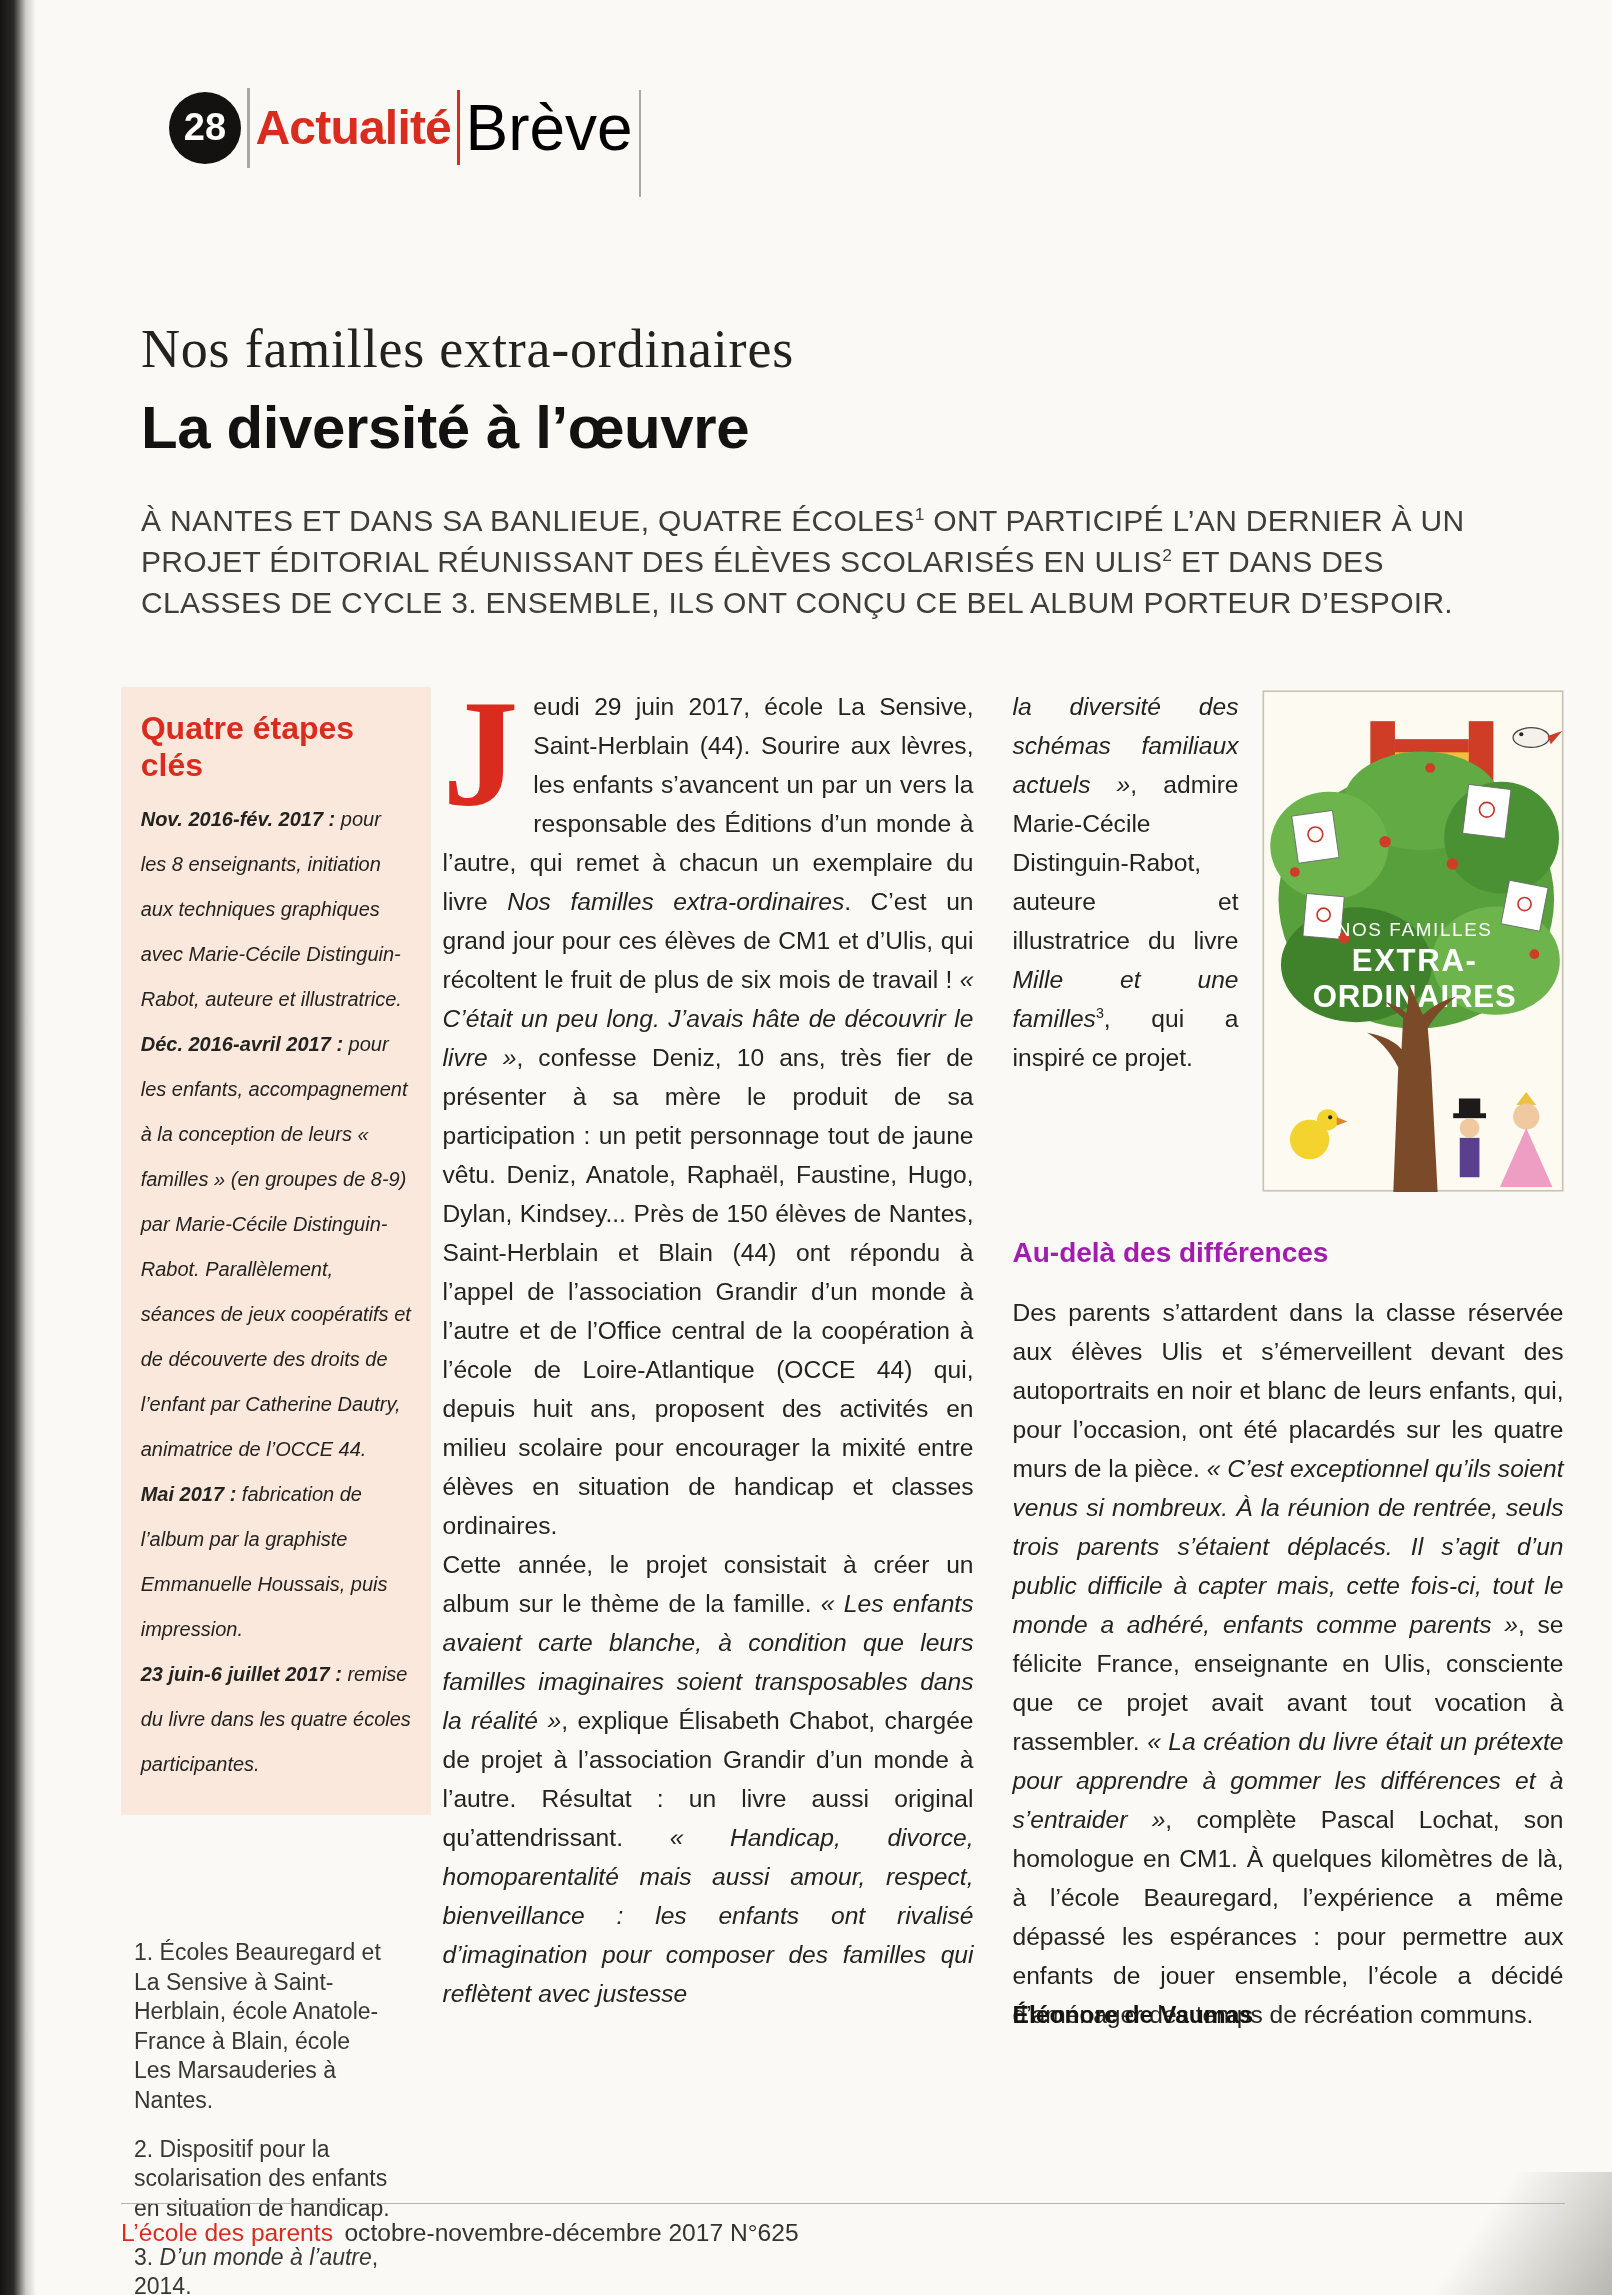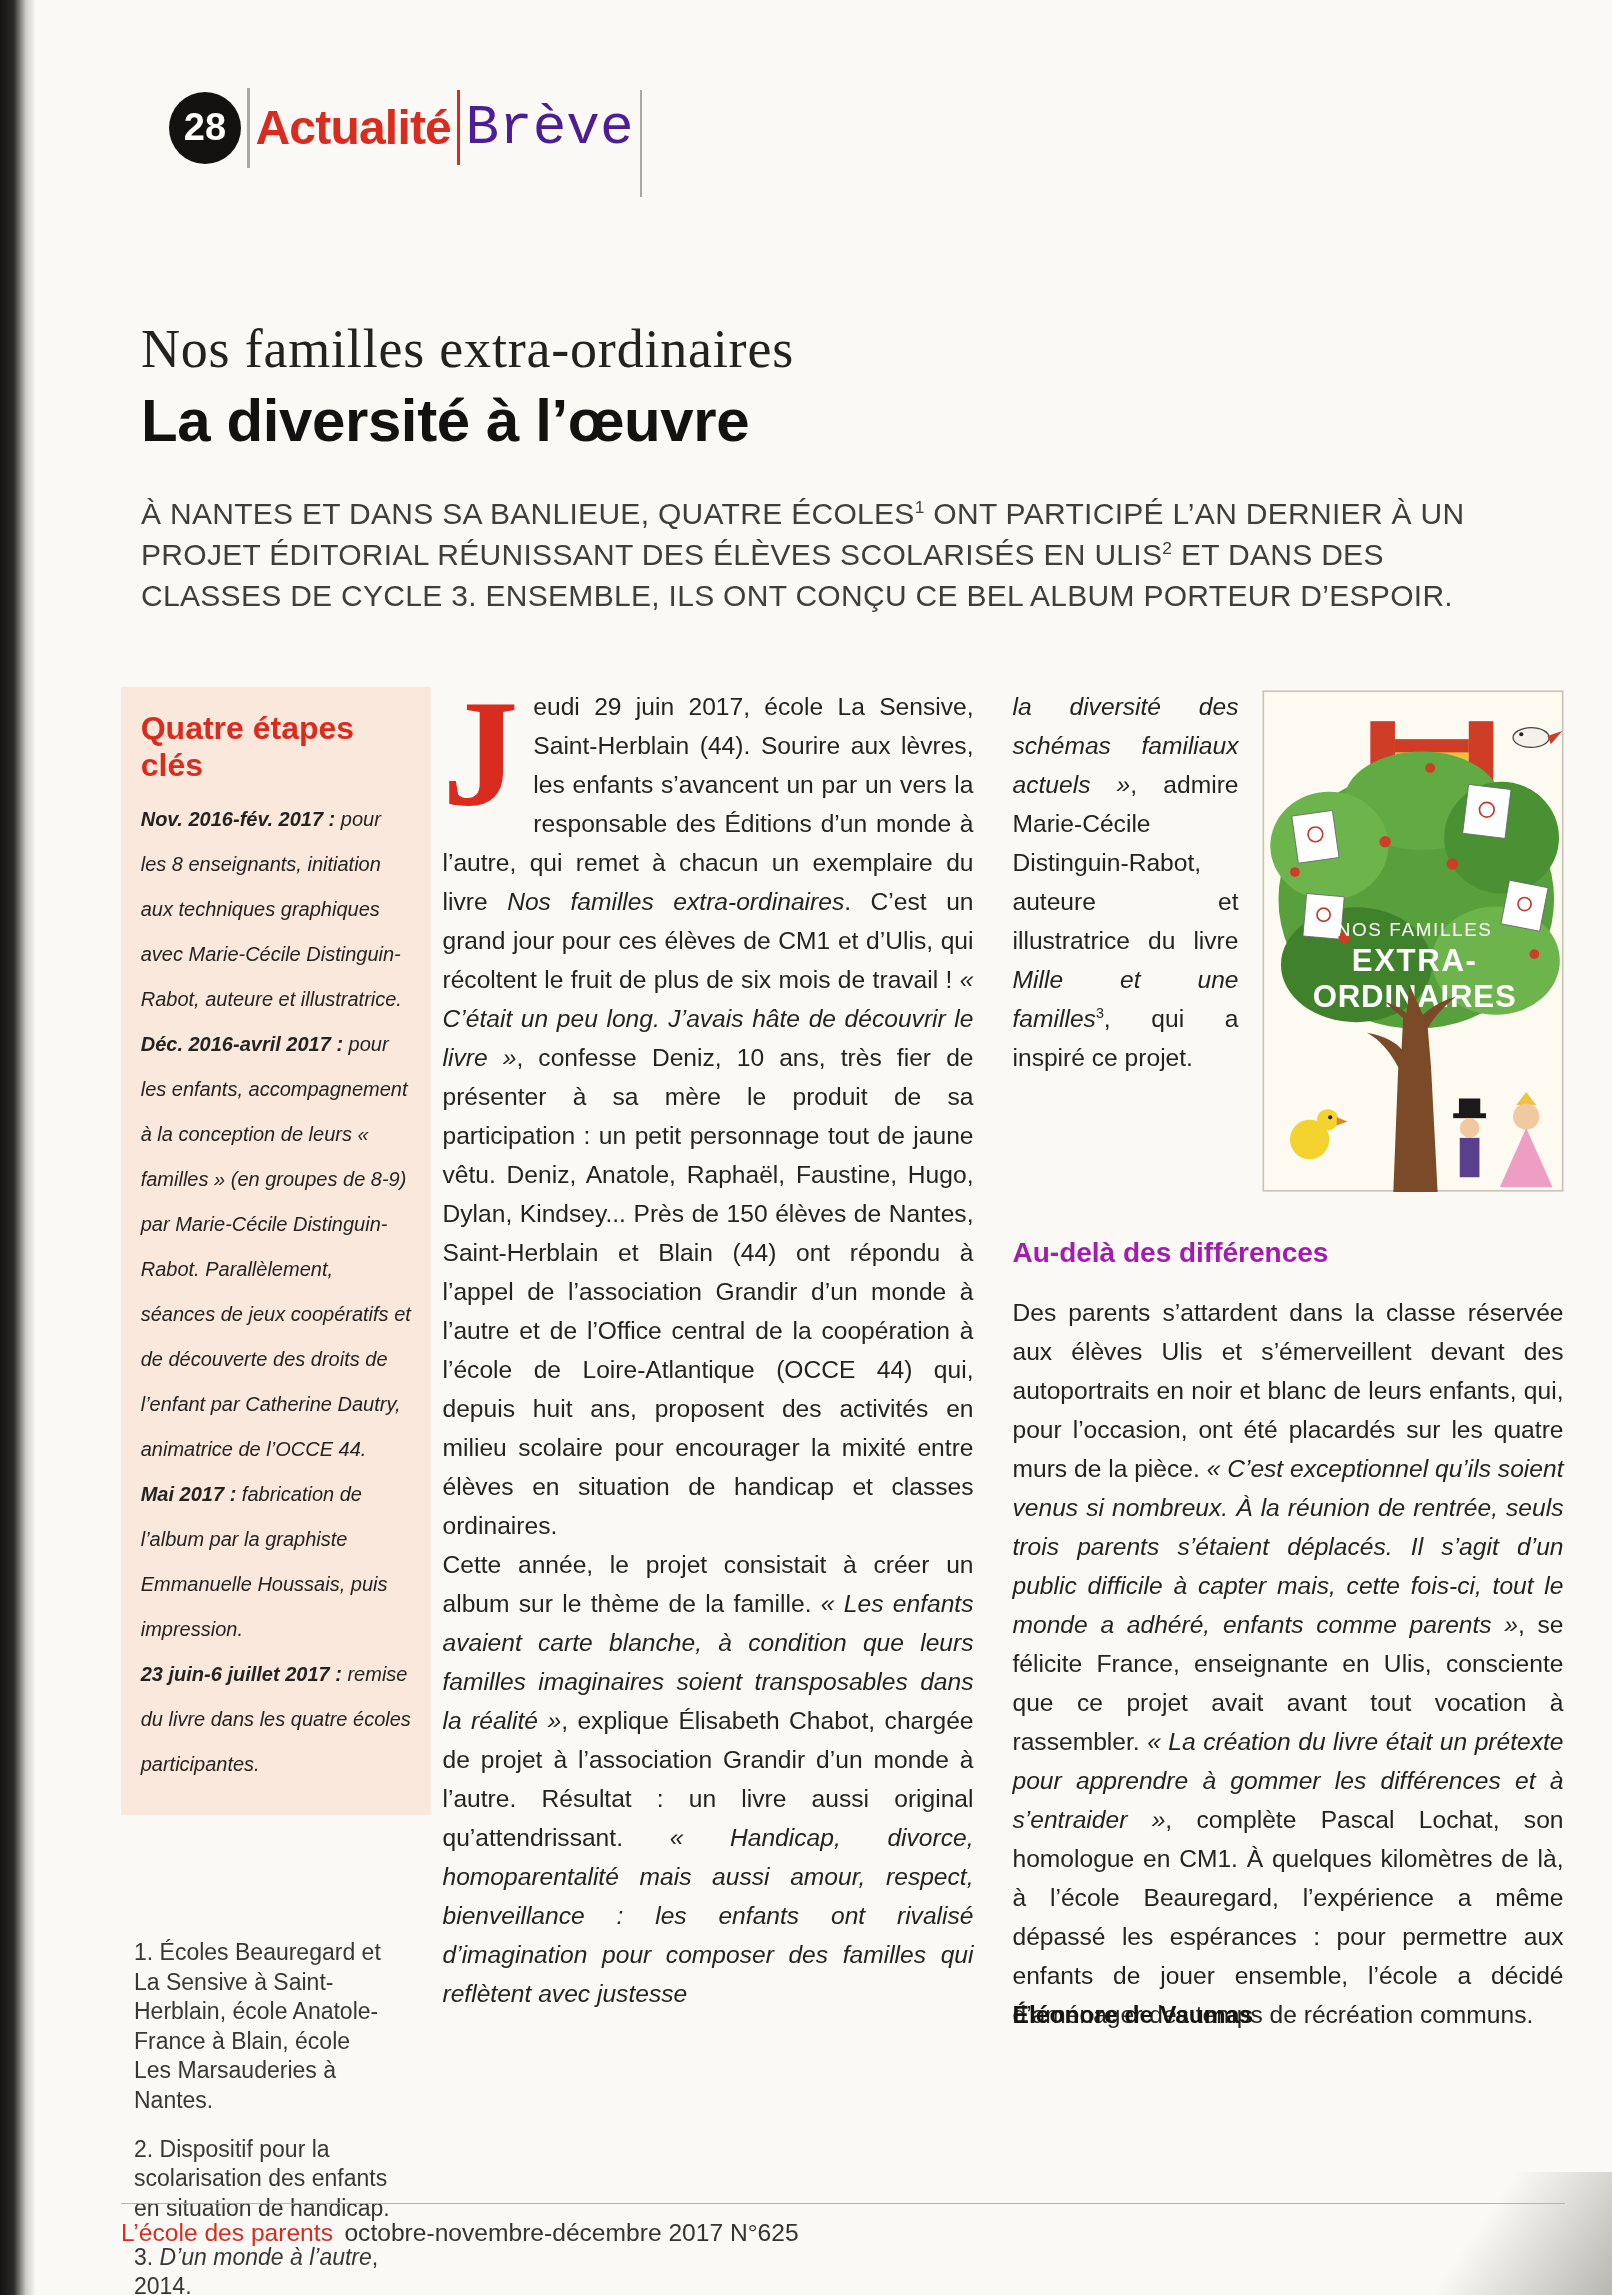--- a/index.html
+++ b/index.html
@@ -15,29 +15,29 @@
     background:linear-gradient(305deg,#b8b6b0 0%,rgba(250,249,245,0) 55%); }
 
   
   .masthead { position:absolute; top:74px; left:169px; display:flex; align-items:center; gap:6px; }
   .pagenum { width:72px; height:72px; border-radius:50%; background:#131210; color:#fff;
     font-size:38px; font-weight:bold; display:flex; align-items:center; justify-content:center; }
   .vline { width:2.5px; height:80px; background:#a9a8a4; }
   .vline.red { background:var(--accent); height:75px; }
   .vline.low { height:107px; position:relative; top:16.4px; }
   .section-label { color:var(--accent); font-weight:bold; font-size:48px; letter-spacing:-0.8px; }
-  .subsection-label { font-family:Liberation Mono, monospace; font-size:56px; color:#4c1d95; }
+  .subsection-label { font-family:Liberation Sans, sans-serif; font-size:64px; color:#000000; }
 
   :root, .page { --accent:#d92c1f; }
 
   
   .titles { position:absolute; left:141px; top:318px; width:1336px; }
   .kicker { font-family:"Liberation Serif",serif; font-weight:normal; font-size:54px;
     letter-spacing:0.8px; color:#23221f; }
-  .title { font-size:60px; font-weight:bold; color:#131210; margin-top:6px; letter-spacing:-0.4px; }
+  .title { font-size:60px; font-weight:bold; color:#131210; margin-top:13px; letter-spacing:-0.4px; }
   .standfirst { margin-top:38px; font-size:30px; line-height:41px; letter-spacing:0.3px;
     color:#3f3e3b; }
   .standfirst sup, .body sup, .toptext sup { font-size:.58em; vertical-align:super; line-height:0; }
 
   
   .columns { position:absolute; left:121px; top:687px; width:1444px; display:flex; align-items:flex-start; }
 
   .col-left { width:310px; margin-right:11.5px; flex:none; }
   .keybox { background:#fbe8dc; padding:23px 19.7px 28px; }
   .keybox h3 { color:var(--accent); font-size:32px; font-weight:bold; margin-bottom:13px; }

